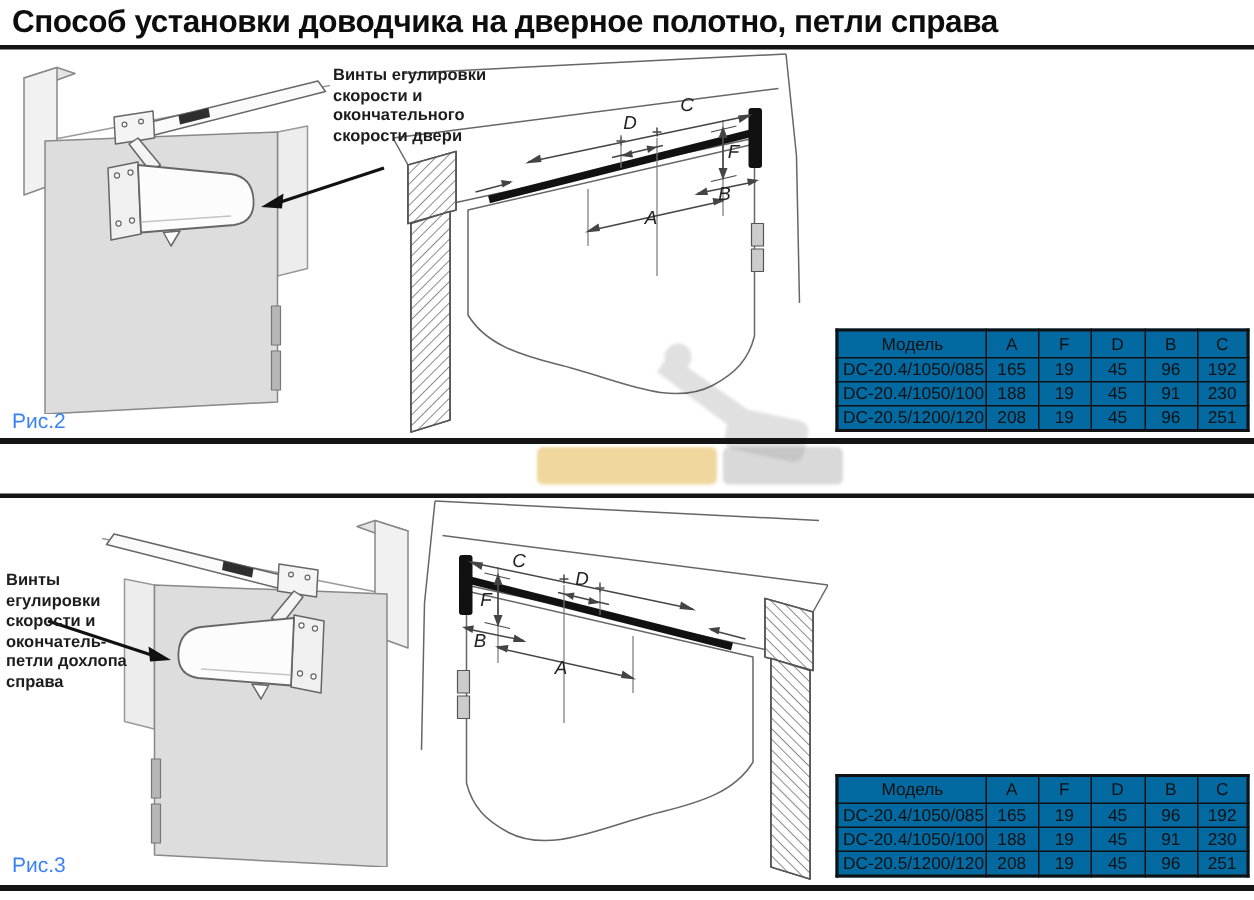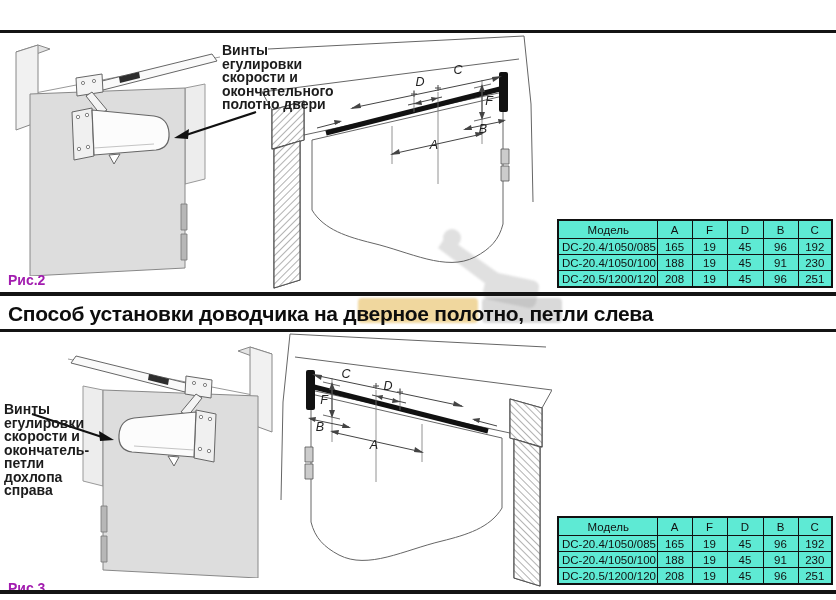--- a/index.html
+++ b/index.html
@@ -1,23 +1,23 @@
 <!DOCTYPE html>
 <html><head>
 <meta charset="utf-8">
 <style>
   html,body{margin:0;padding:0;background:#fff}
   body{width:836px;height:600px;overflow:hidden;font-family:"Liberation Sans",sans-serif;color:#111}
   .page{position:relative;width:836px;height:600px;background:#fff}
   .title{position:absolute;left:8px;font-weight:bold;font-size:21px;line-height:26px;letter-spacing:-0.3px;color:#0d0d0d;white-space:nowrap;z-index:3}
   .rule{position:absolute;left:0;width:836px;background:#141414;z-index:3}
-  .callout{position:absolute;font-weight:bold;font-size:14px;line-height:13.5px;color:#1c1c1c;z-index:3}
-  .figlabel{position:absolute;font-weight:bold;font-size:14px;color:#a21caf;z-index:3}
+  .callout{position:absolute;font-weight:bold;font-size:11px;line-height:13.5px;color:#1c1c1c;z-index:3}
+  .figlabel{position:absolute;font-weight:normal;font-size:14px;color:#3b82f6;z-index:3}
   .fig{position:absolute;z-index:1}
-  table.dims{position:absolute;border-collapse:collapse;background:#5eead4;font-size:11.5px;color:#111;table-layout:fixed;z-index:3;border:2px solid #111}
+  table.dims{position:absolute;border-collapse:collapse;background:#0369a1;font-size:11.5px;color:#111;table-layout:fixed;z-index:3;border:2px solid #111}
   table.dims td{border:1px solid #111;height:15px;padding:0 2px;text-align:center;overflow:hidden;white-space:nowrap}
   table.dims tr.hdr td{height:17px}
   table.dims td.model{text-align:center;padding-left:3px}
   table.dims tr.hdr td.model{text-align:center}
   .dimlbl{font-family:"Liberation Sans",sans-serif;font-size:12.5px;font-style:italic;fill:#222;text-anchor:middle}
   .watermark{position:absolute;left:356px;top:226px;z-index:2;filter:blur(1.2px);pointer-events:none}
 </style>
 </head>
 <body>
 
@@ -93,31 +93,32 @@
         <polygon points="244,86 236,85 237,90" fill="#444"></polygon>
         <line x1="130" y1="120" x2="220" y2="100" stroke="#444"></line>
         <polygon points="128,121 137,115 138,120" fill="#444"></polygon>
         <polygon points="222,99 213,98 214,103" fill="#444"></polygon>
         <line x1="55" y1="94" x2="78" y2="88" stroke="#444"></line>
         <polygon points="80,87 72,86 73,91" fill="#444"></polygon>
       </g>
     </defs>
   </svg>
 
+  <div class="title" style="top:2px">Способ установки доводчика на дверное полотно, петли справа</div>
   <div class="rule" style="top:30px;height:3px"></div>
 
   <svg class="fig" style="left:8px;top:36px" width="250" height="240" viewBox="0 0 250 240">
     <use href="#geo-left"></use>
   </svg>
 
   <div class="callout" style="left:222px;top:44px;width:112px">
     <div>Винты егулировки</div>
     <div>скорости и</div>
     <div>окончательного</div>
-    <div>полотно двери</div>
+    <div>скорости двери</div>
   </div>
 
   <svg class="fig" style="left:262px;top:34px" width="290" height="258" viewBox="0 0 290 258">
     <use href="#geo-right"></use>
     <text class="dimlbl" x="196" y="40">C</text>
     <text class="dimlbl" x="158" y="52">D</text>
     <text class="dimlbl" x="227" y="71">F</text>
     <text class="dimlbl" x="221" y="99">B</text>
     <text class="dimlbl" x="172" y="115">A</text>
   </svg>
@@ -177,24 +178,23 @@
         <polygon points="90,10 152,54 142,67 82,22"></polygon>
         <rect x="128" y="50" width="54" height="28" rx="7" transform="rotate(12 155 64)"></rect>
       </g>
       <g>
         <rect x="2" y="72" width="120" height="25" rx="4" fill="#e3b64f" opacity="0.55"></rect>
         <rect x="126" y="72" width="80" height="25" rx="4" fill="#9c9c9c" opacity="0.38"></rect>
       </g>
     </svg>
   </div>
 
-  <div class="title" style="top:301px">Способ установки доводчика на дверное полотно, петли слева</div>
   <div class="rule" style="top:329px;height:3px"></div>
 
-  <div class="callout" style="left:4px;top:403px;width:100px">
+  <div class="callout" style="left:4px;top:381px;width:100px">
     <div>Винты</div>
     <div>егулировки</div>
     <div>скорости и</div>
     <div>окончатель-</div>
     <div>петли дохлопа</div>
     <div>справа</div>
   </div>
 
   <svg class="fig" style="left:30px;top:338px" width="250" height="240" viewBox="0 0 250 240">
     <g transform="translate(250,0) scale(-1,1)">
@@ -251,16 +251,16 @@
       <td class="model">DC-20.5/1200/120</td>
       <td>208</td>
       <td>19</td>
       <td>45</td>
       <td>96</td>
       <td>251</td>
     </tr>
   </tbody>
     </table>
 
-  <div class="figlabel" style="left:8px;top:580px">Рис.3</div>
+  <div class="figlabel" style="left:8px;top:568px">Рис.3</div>
   <div class="rule" style="top:590px;height:4px"></div>
 
 </div>
 
 </body></html>

